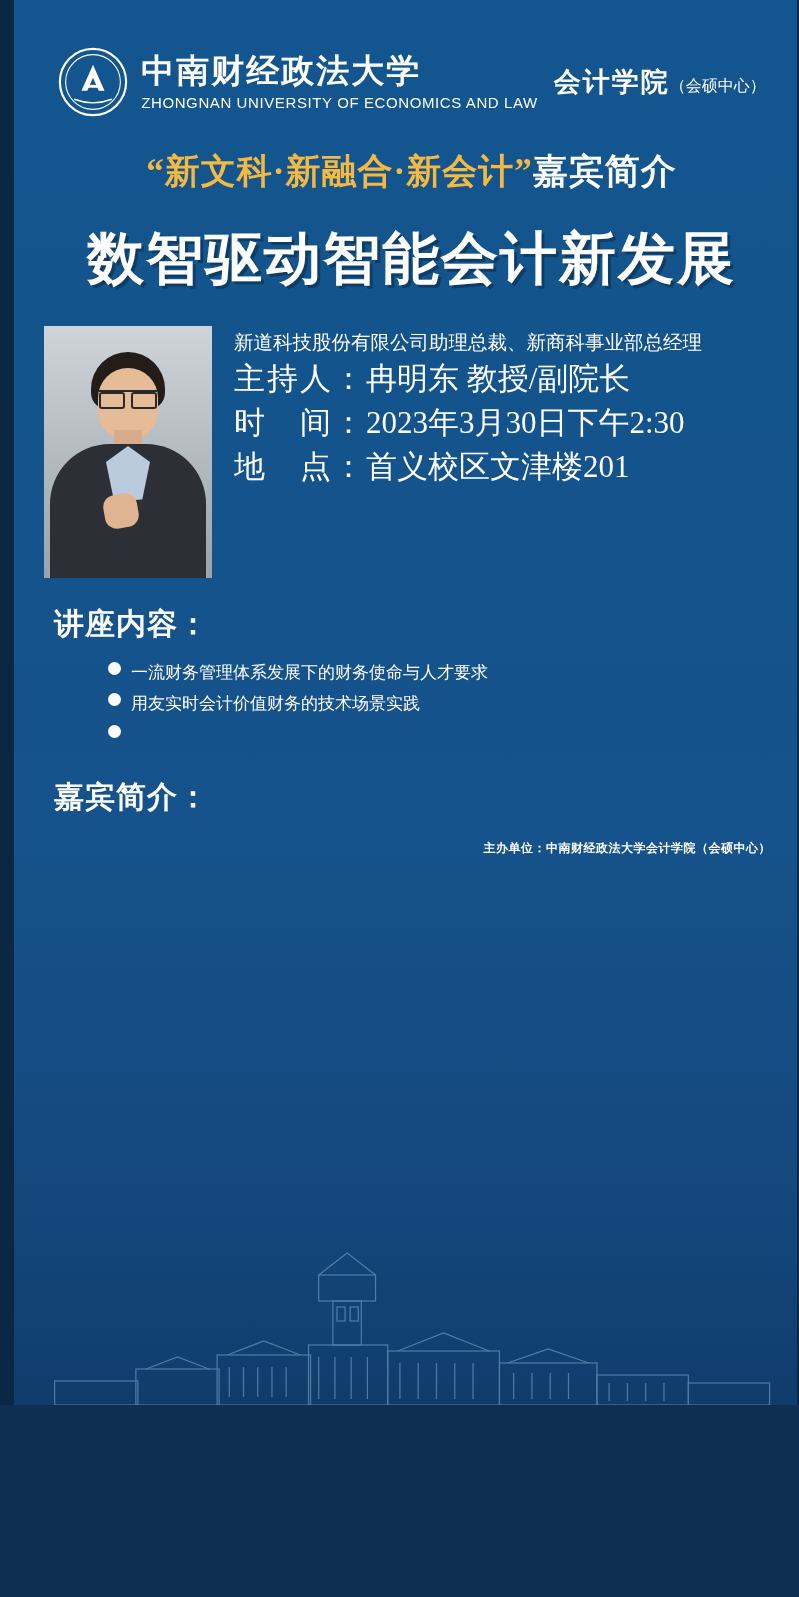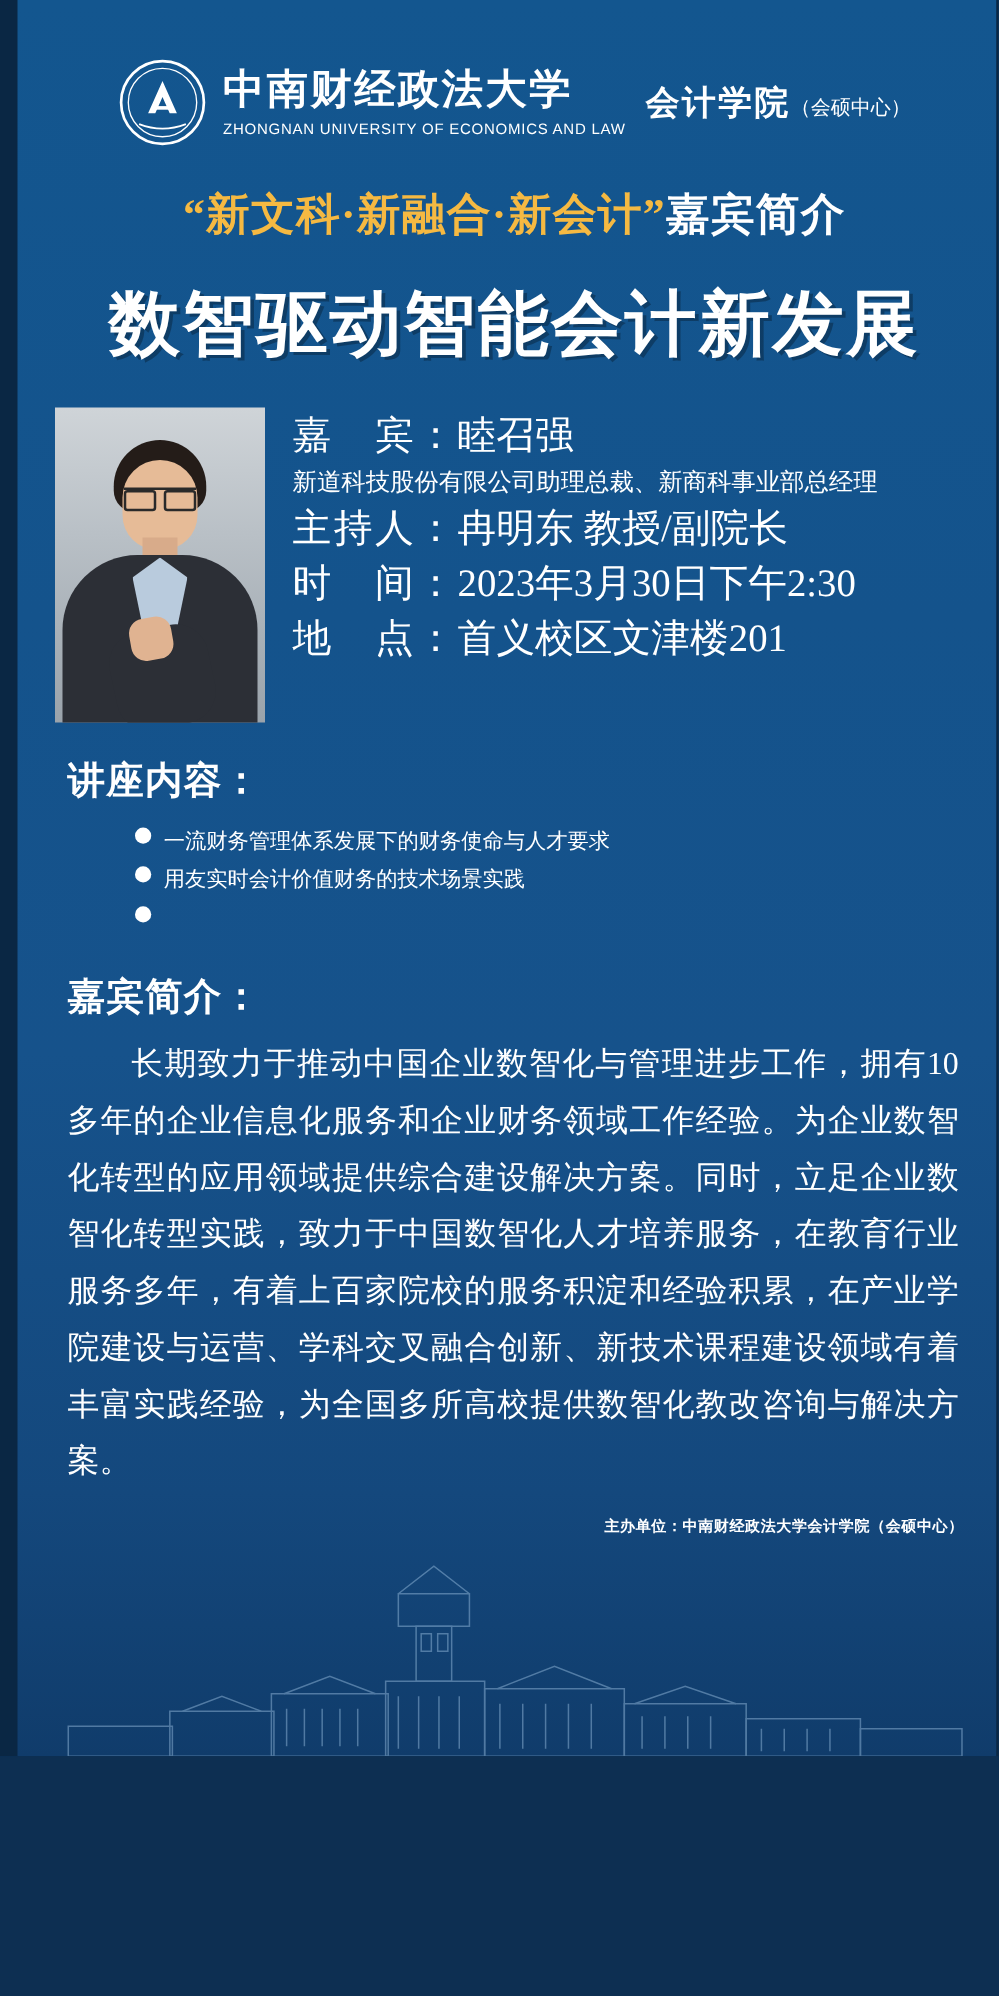--- a/index.html
+++ b/index.html
@@ -50,21 +50,21 @@
   .uni-cn {
     font-family: "Liberation Serif", serif;
     font-weight: bold;
     font-size: 33px;
     letter-spacing: 2px;
     line-height: 1.1;
     white-space: nowrap;
   }
   .uni-en {
     font-family: "Liberation Sans", sans-serif;
-    font-size: 12px;
+    font-size: 15px;
     letter-spacing: 0.6px;
     margin-top: 5px;
     white-space: nowrap;
   }
   .school-block {
     display: flex;
     flex-direction: row;
     align-items: center;
     margin-left: 4px;
   }
@@ -307,23 +307,20 @@
       <div class="hair"></div>
       <div class="face"></div>
       <div class="glasses"></div>
       <div class="neck"></div>
       <div class="suit"></div>
       <div class="shirt"></div>
       <div class="arm"></div>
       <div class="hand"></div>
     </div>
     <div class="info-lines">
-      <div class="line-big">
-        <span class="lbl">嘉　宾：</span><span>睦召强</span>
-      </div>
       <div class="line-small">新道科技股份有限公司助理总裁、新商科事业部总经理</div>
       <div class="line-big">
         <span class="lbl">主持人：</span><span>冉明东 教授/副院长</span>
       </div>
       <div class="line-big">
         <span class="lbl">时　间：</span><span>2023年3月30日下午2:30</span>
       </div>
       <div class="line-big">
         <span class="lbl">地　点：</span><span>首义校区文津楼201</span>
       </div>
@@ -332,21 +329,20 @@
 
   <div class="section-head">讲座内容：</div>
   <ul class="bullets">
     <li><span class="dot"></span><span>一流财务管理体系发展下的财务使命与人才要求</span></li>
     <li><span class="dot"></span><span>用友实时会计价值财务的技术场景实践</span></li>
     <li><span class="dot"></span></li>
   </ul>
 
   <div class="section-head">嘉宾简介：</div>
   <div class="bio">
-    <p>长期致力于推动中国企业数智化与管理进步工作，拥有10多年的企业信息化服务和企业财务领域工作经验。为企业数智化转型的应用领域提供综合建设解决方案。同时，立足企业数智化转型实践，致力于中国数智化人才培养服务，在教育行业服务多年，有着上百家院校的服务积淀和经验积累，在产业学院建设与运营、学科交叉融合创新、新技术课程建设领域有着丰富实践经验，为全国多所高校提供数智化教改咨询与解决方案。</p>
   </div>
 
   <div class="organizer">主办单位：中南财经政法大学会计学院（会硕中心）</div>
 
   <div class="skyline">
     <svg viewBox="0 0 771 168" width="100%" height="168" preserveAspectRatio="none">
       <g fill="none" stroke="#9fc4e4" stroke-width="1.2">
         <rect x="300" y="38" width="56" height="26"></rect>
         <path d="M300 38 L328 16 L356 38"></path>
         <rect x="314" y="64" width="28" height="44"></rect>

